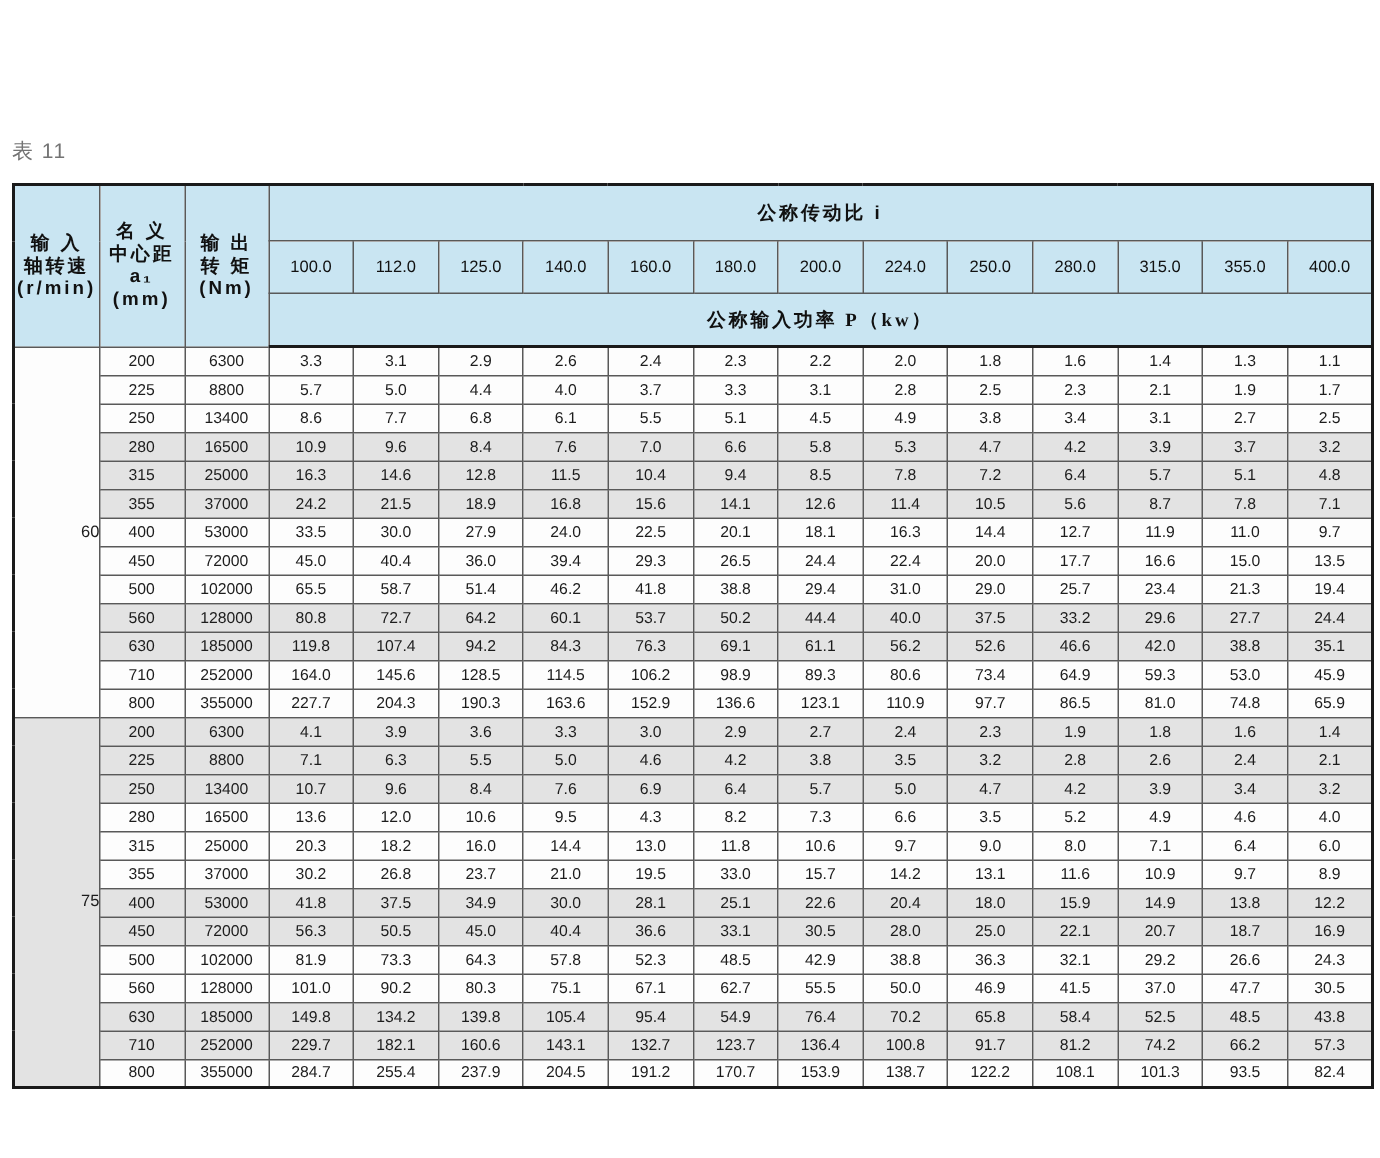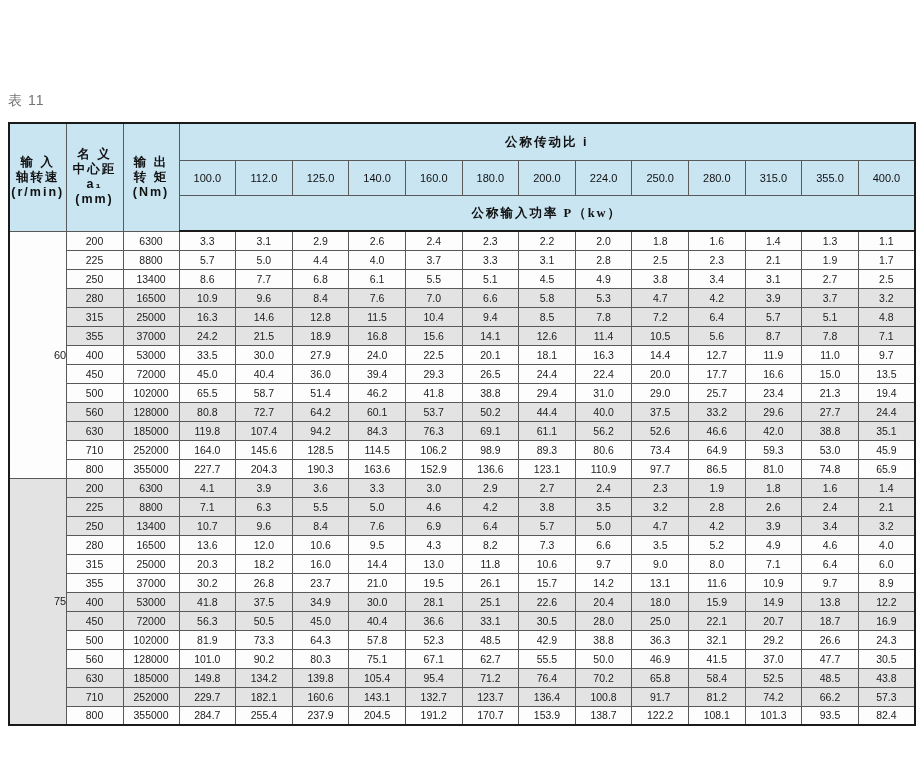--- a/index.html
+++ b/index.html
@@ -410,21 +410,21 @@
           <td>6.0</td>
         </tr>
         <tr>
           <td>355</td>
           <td>37000</td>
           <td>30.2</td>
           <td>26.8</td>
           <td>23.7</td>
           <td>21.0</td>
           <td>19.5</td>
-          <td>26.1</td>
+          <td>33.0</td>
           <td>15.7</td>
           <td>14.2</td>
           <td>13.1</td>
           <td>11.6</td>
           <td>10.9</td>
           <td>9.7</td>
           <td>8.9</td>
         </tr>
         <tr class="shaded">
           <td>400</td>
@@ -495,21 +495,21 @@
           <td>30.5</td>
         </tr>
         <tr class="shaded">
           <td>630</td>
           <td>185000</td>
           <td>149.8</td>
           <td>134.2</td>
           <td>139.8</td>
           <td>105.4</td>
           <td>95.4</td>
-          <td>71.2</td>
+          <td>54.9</td>
           <td>76.4</td>
           <td>70.2</td>
           <td>65.8</td>
           <td>58.4</td>
           <td>52.5</td>
           <td>48.5</td>
           <td>43.8</td>
         </tr>
         <tr class="shaded">
           <td>710</td>

